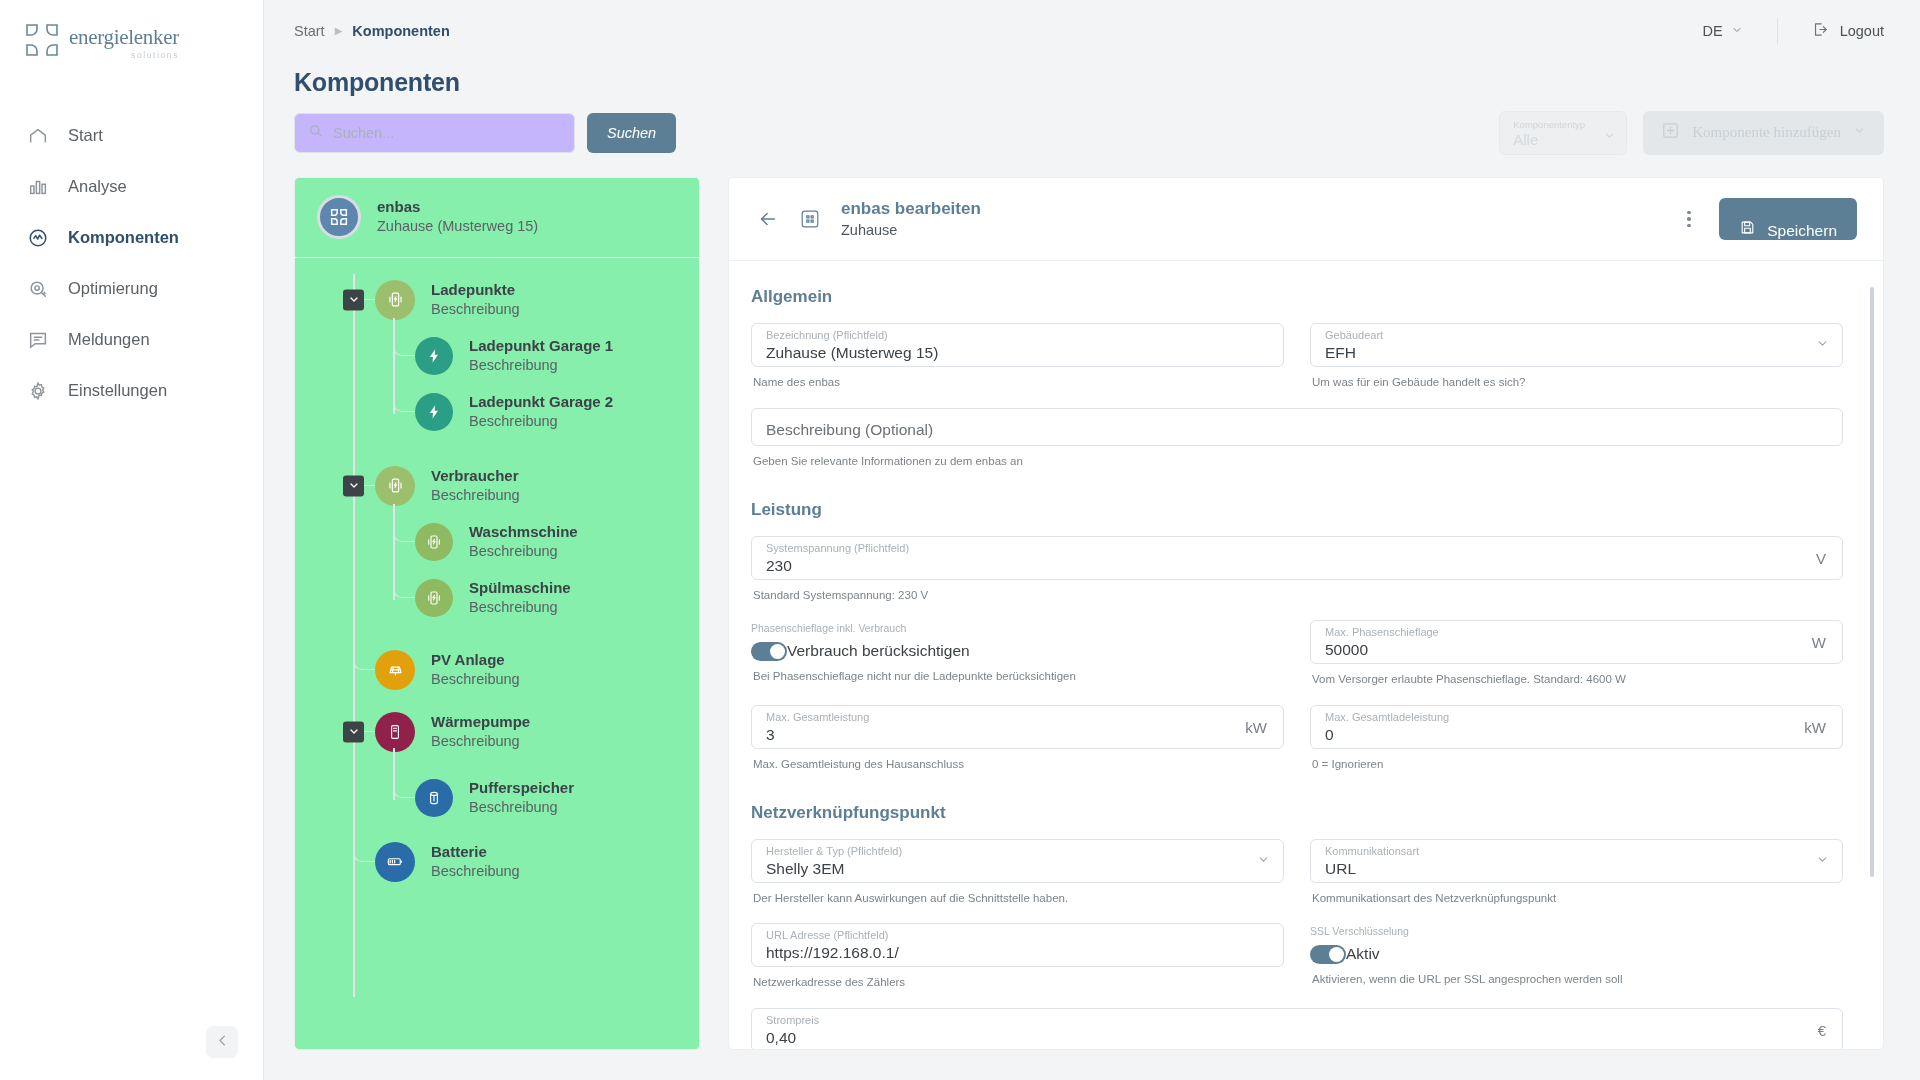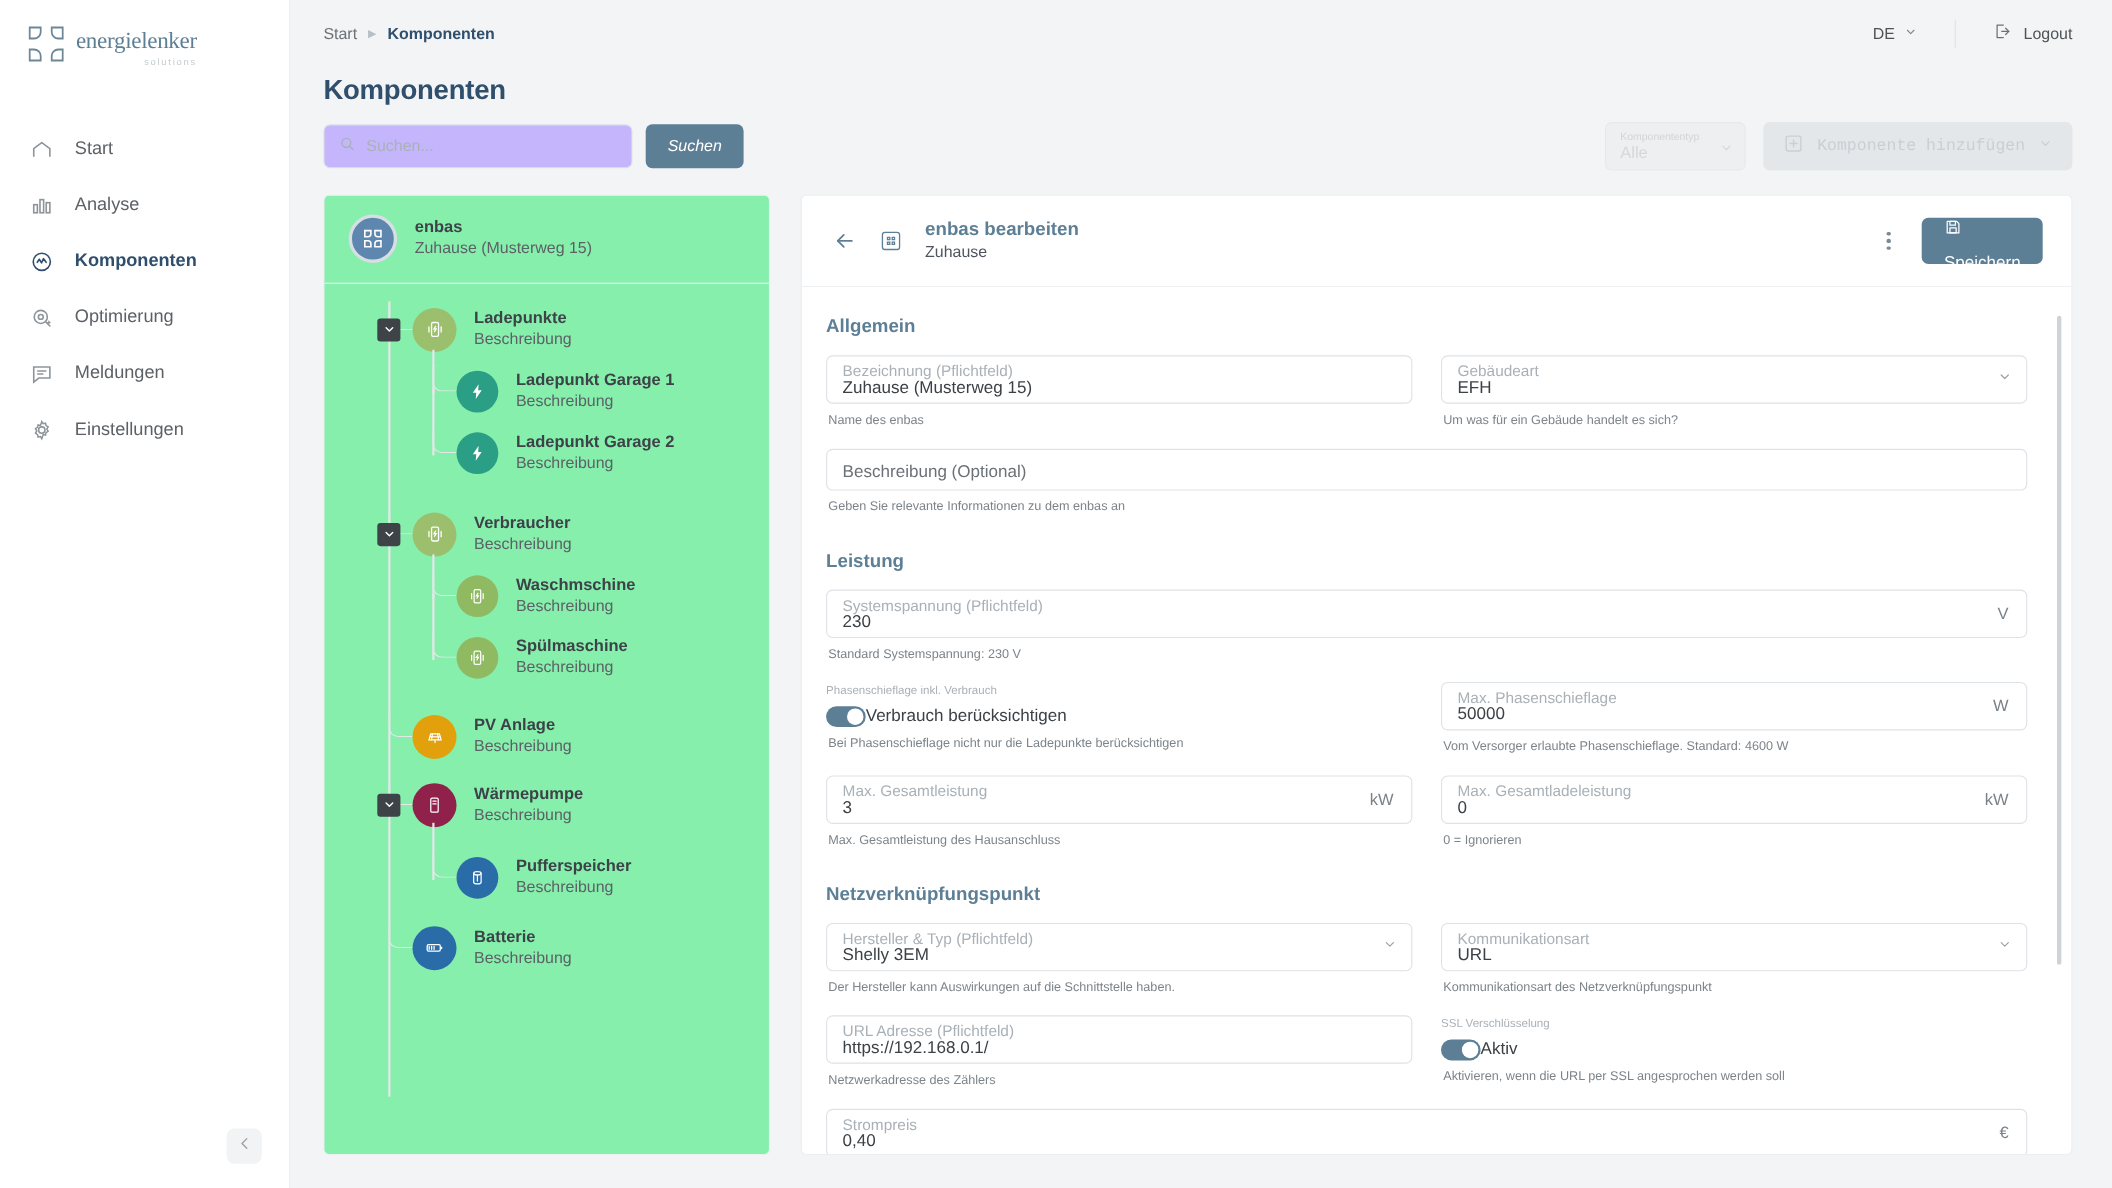--- a/index.html
+++ b/index.html
@@ -75,21 +75,21 @@
   .sel-disabled {
     width: 128px; height: 44px; border-radius: 6px; border: 1px solid #e2e6e9;
     background: #eceef0; position: relative; padding: 7px 11px 0 13px; opacity: .72;
   }
   .sel-lbl { font-size: 9.5px; color: #c4cace; }
   .sel-val { font-size: 15px; color: #c9cfd3; margin-top: 1px; }
   .sel-chev { position: absolute; right: 10px; top: 16px; }
   .btn-add-disabled {
     height: 44px; padding: 0 18px; border-radius: 6px; background: #e4e7e9;
     display: flex; align-items: center; gap: 12px; color: #c9cfd3; font-size: 15px;
-    border: none; cursor: default; font-family: Liberation Mono, monospace;
+    border: none; cursor: default; font-family: Liberation Serif, serif;
   }
 
   
   .content { flex: 1 1 auto; display: flex; gap: 28px; padding: 22px 36px 30px 30px; min-height: 0; }
 
   .tree-panel {
     width: 406px; flex: 0 0 406px; background: #86efac; border: 1px solid #eceff1;
     border-radius: 5px; overflow: hidden; display: flex; flex-direction: column;
   }
   .tree-root {
@@ -133,37 +133,36 @@
   .detail-head { display: flex; align-items: center; padding: 20px 26px 20px 22px; border-bottom: 1px solid #eef1f3; }
   .back-arrow { width: 34px; height: 34px; display: flex; align-items: center; justify-content: center; cursor: pointer; margin-right: 10px; }
   .head-ico { width: 30px; height: 30px; display: flex; align-items: center; justify-content: center; margin-right: 16px; }
   .head-title { font-size: 17px; color: #5d7f96; font-weight: 700; line-height: 1.35; }
   .head-sub { font-size: 14.5px; color: #4f5560; line-height: 1.35; }
   .head-right { margin-left: auto; display: flex; align-items: center; gap: 18px; }
   .kebab { width: 24px; height: 30px; display: flex; flex-direction: column; align-items: center; justify-content: center; gap: 3px; cursor: pointer; }
   .kebab i { width: 3.5px; height: 3.5px; border-radius: 50%; background: #7b8a95; display: block; }
   .btn-save {
     height: 42px; padding: 0 20px; border-radius: 6px; background: #5d7f96; color: #fff;
-    font-size: 15.5px; display: flex; align-items: flex-start; gap: 11px; border: none; cursor: pointer;
+    font-size: 15.5px; display: flex; align-items: flex-end; gap: 11px; border: none; cursor: pointer;
     font-family: "Liberation Sans", sans-serif;
-    flex-direction: column;
   }
 
   .form-scroll { flex: 1 1 auto; overflow: hidden; position: relative; padding: 26px 40px 0 22px; }
   .scrollbar { position: absolute; right: 9px; top: 26px; width: 4px; height: 590px; background: #cdd3d8; border-radius: 3px; }
 
   .sec-title { font-size: 17px; color: #5d7f96; font-weight: 700; margin: 0 0 16px 0; }
   .sec-title.mt { margin-top: 30px; }
   .row { display: flex; gap: 26px; }
   .col { flex: 1 1 0; min-width: 0; }
   .field {
     position: relative; height: 44px; border: 1px solid #dde2e6; border-radius: 6px;
     background: #fff; padding: 7px 14px 0 14px; display: flex; flex-direction: column; justify-content: center;
   }
-  .f-lbl { position: absolute; top: 6px; left: 14px; font-size: 14px; color: #a9b1b7; line-height: 1; }
+  .f-lbl { position: absolute; top: 6px; left: 14px; font-size: 11px; color: #a9b1b7; line-height: 1; }
   .f-val { margin-top: 9px; font-size: 15.5px; color: #3c4146; }
   .f-val.ph { color: #6b7176; }
   .f-unit { position: absolute; right: 16px; top: 50%; transform: translateY(-50%); font-size: 15px; color: #7a8188; }
   .f-chev { position: absolute; right: 13px; top: 50%; transform: translateY(-50%); }
   .hint { font-size: 11.5px; color: #7c848a; margin: 7px 0 0 2px; line-height: 1.45; }
   .field.tall { height: 38px; justify-content: center; }
   .field.tall .f-val { margin-top: 0; }
   .spacer { height: 17px; }
 
   .toggle-block { padding-top: 2px; }

